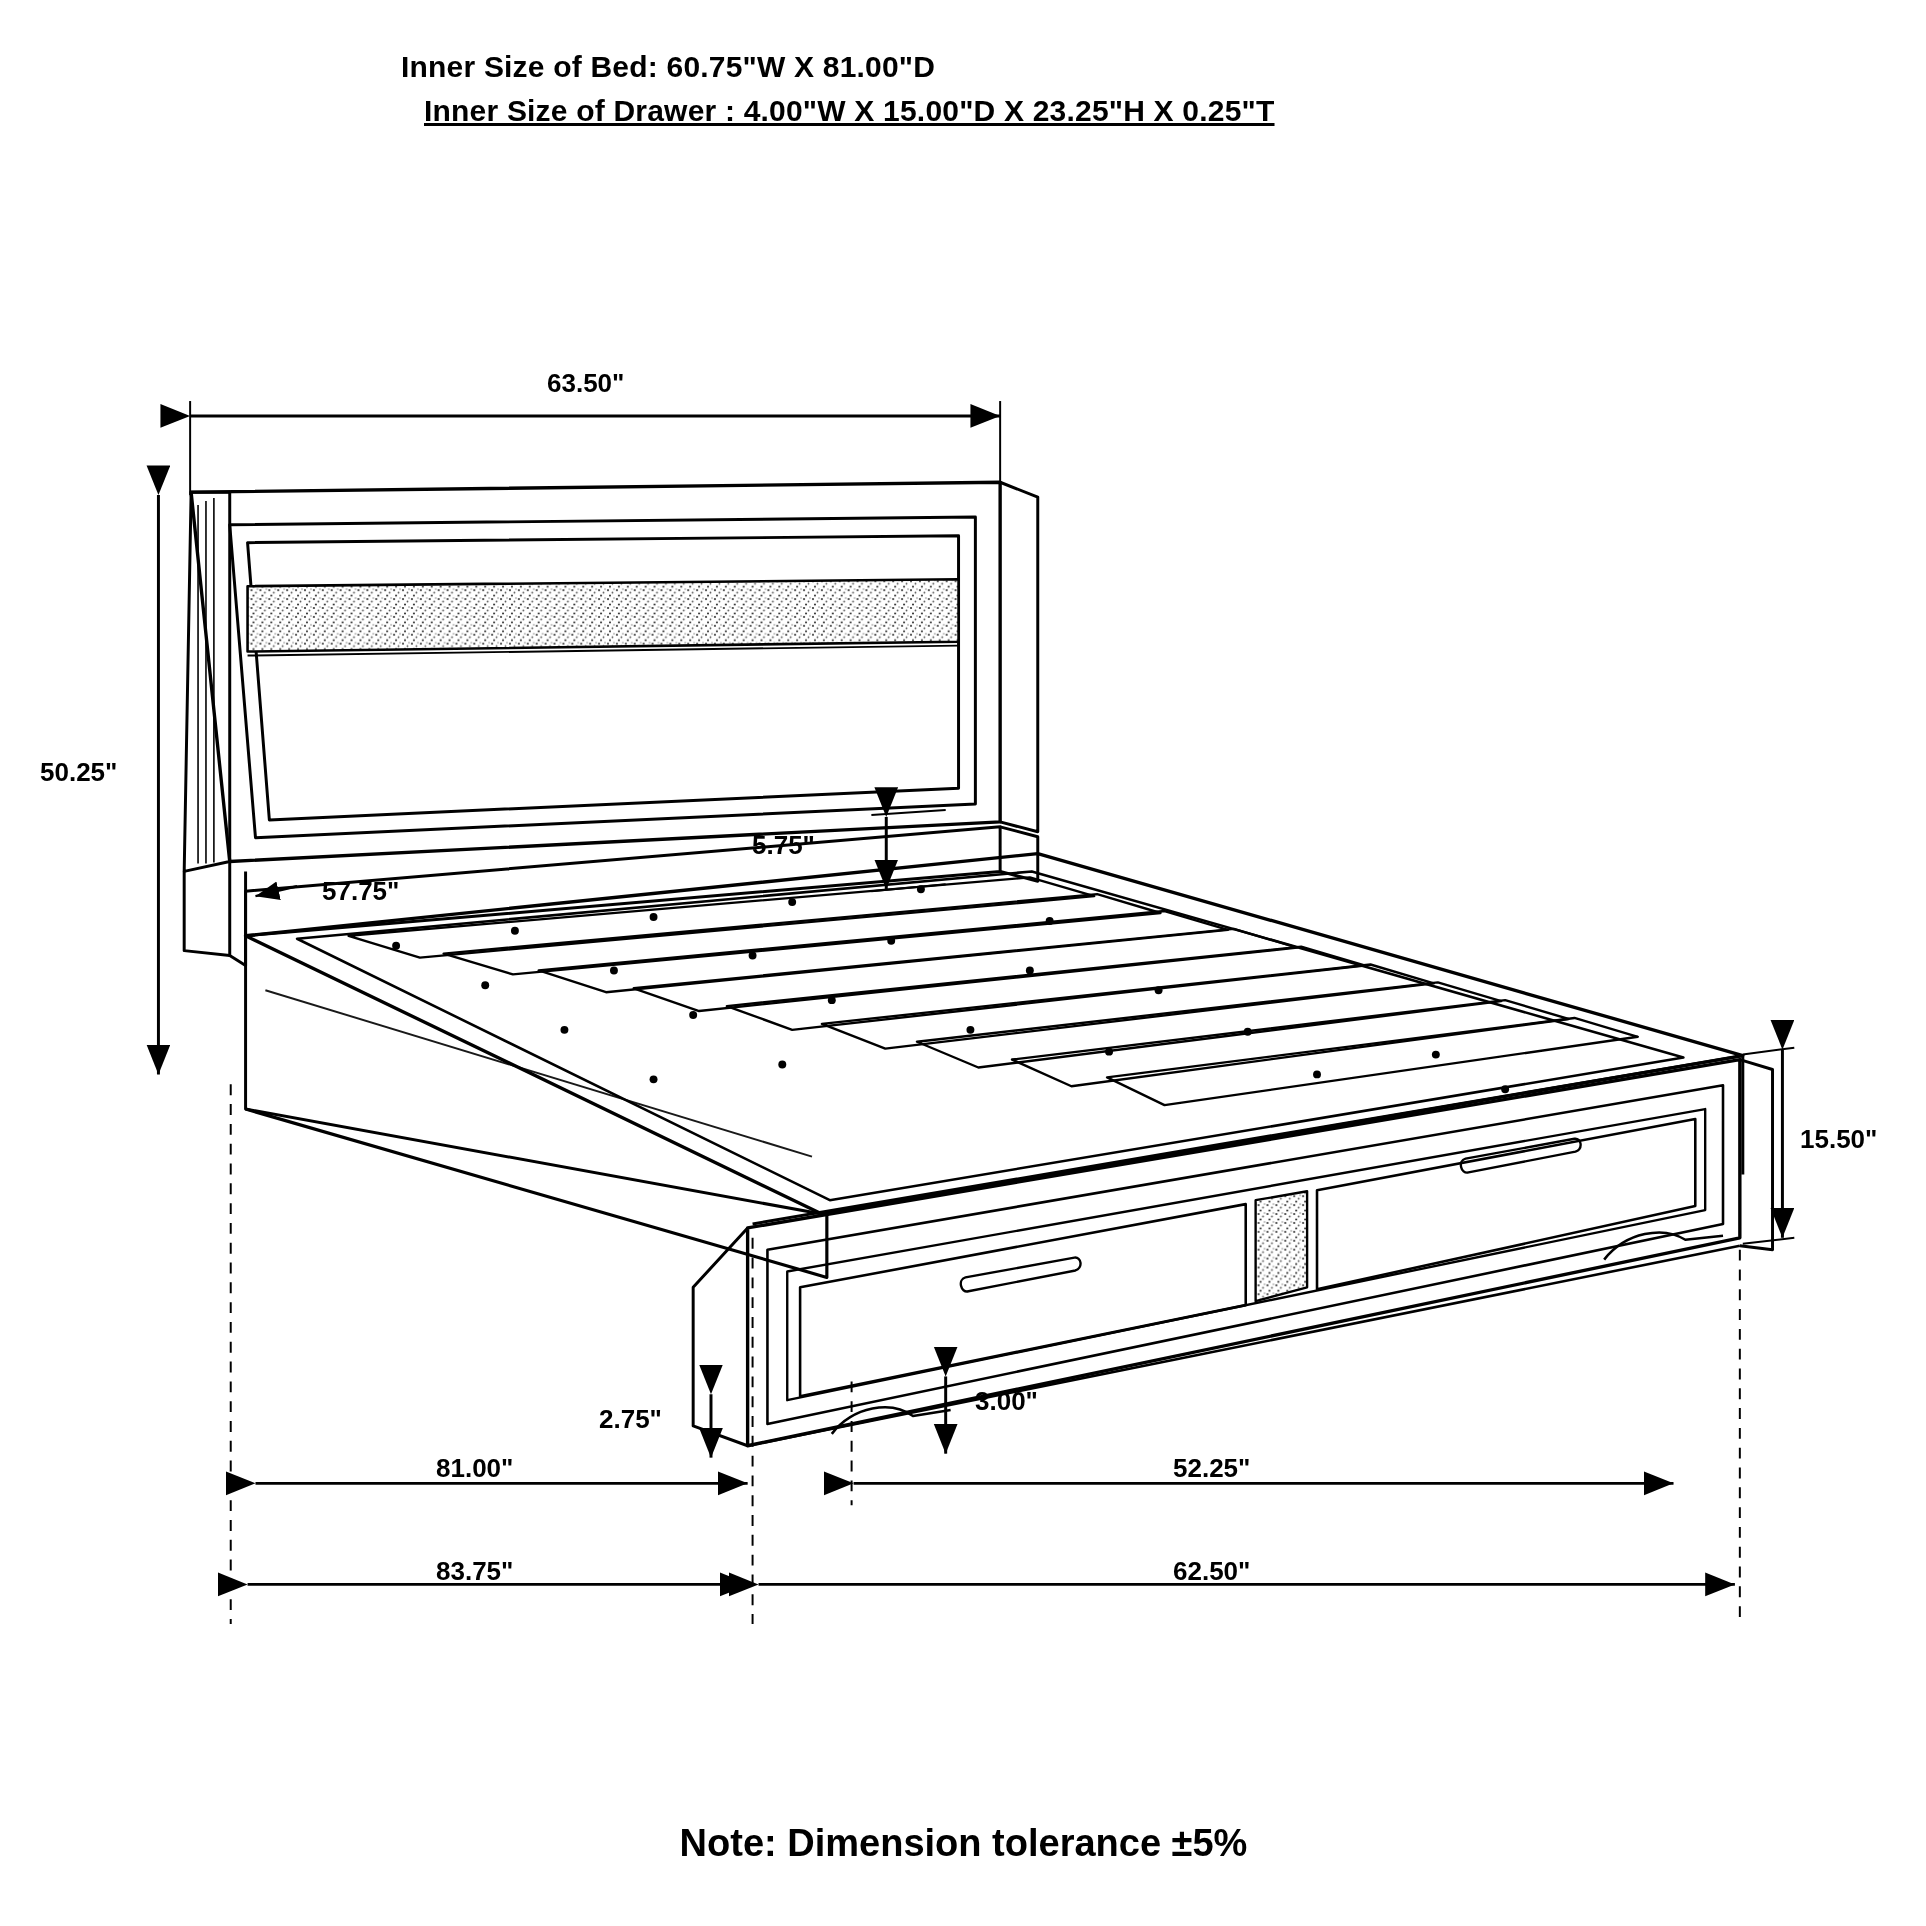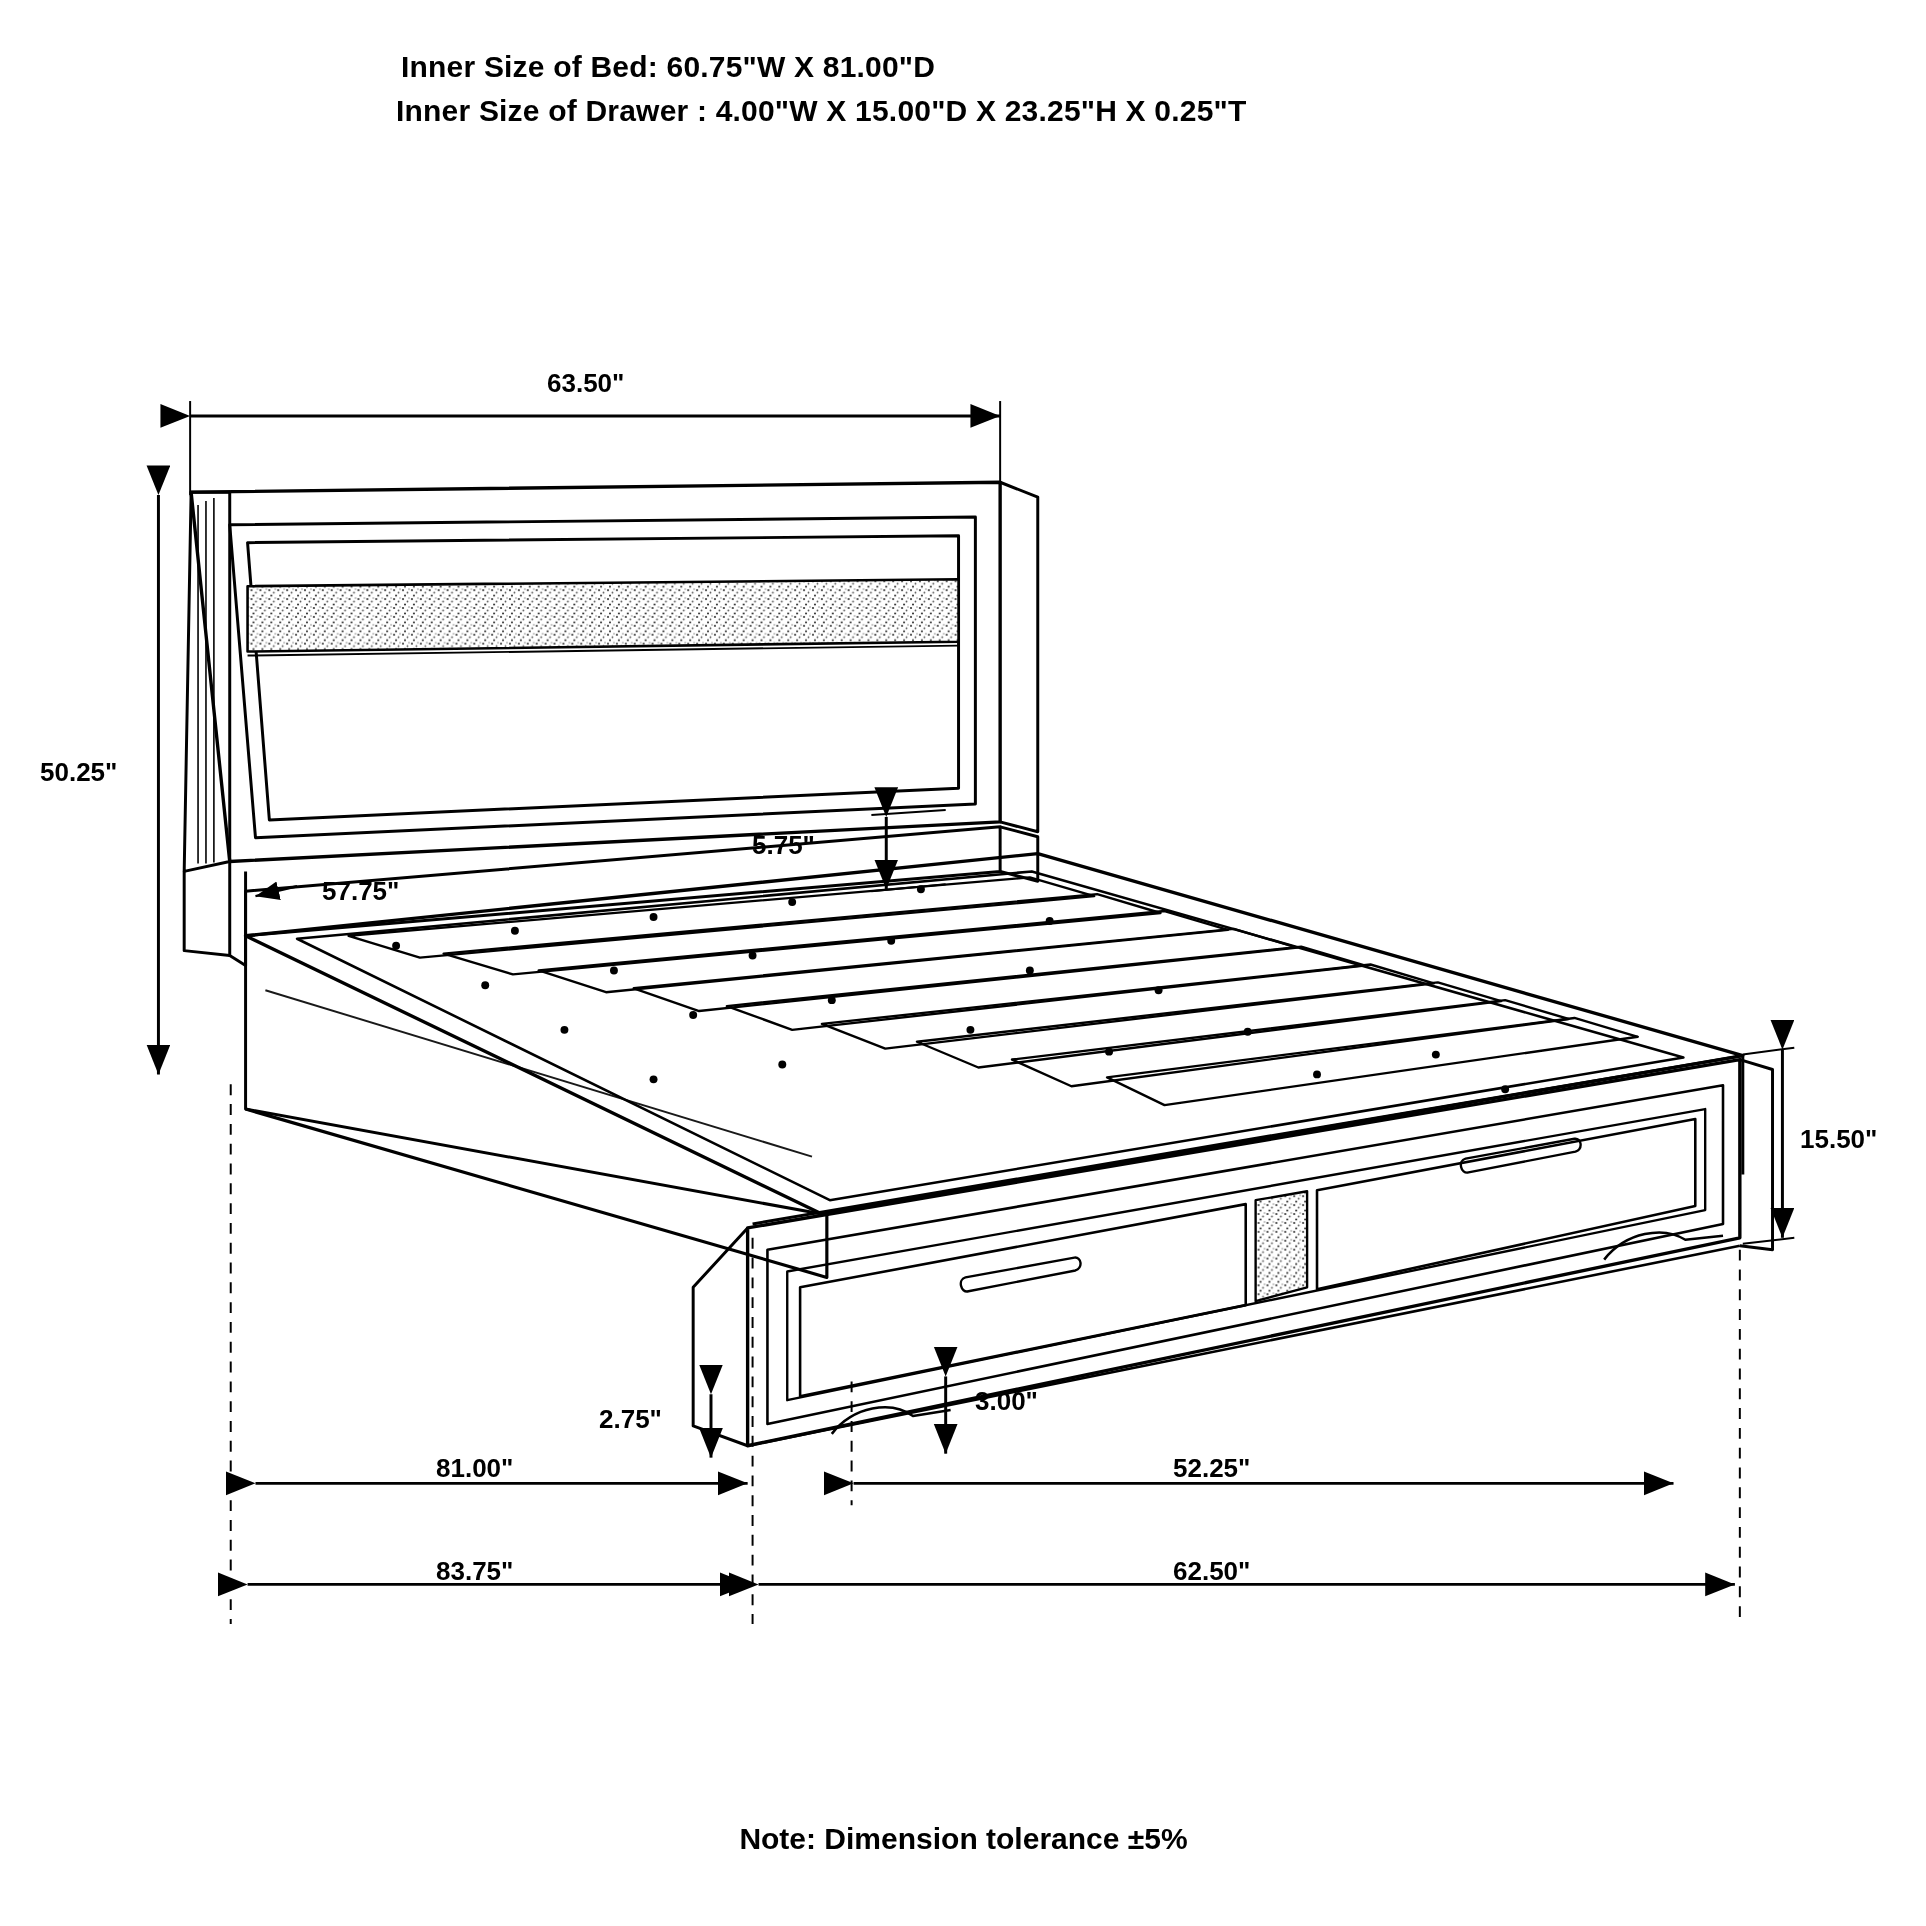--- a/index.html
+++ b/index.html
@@ -1,21 +1,21 @@
 <!DOCTYPE html>
 <html><head>
 <meta charset="utf-8">
 <style>
   html,body{margin:0;padding:0;background:#ffffff;}
   body{width:1927px;height:1927px;position:relative;font-family:"Liberation Sans",sans-serif;color:#000;overflow:hidden;}
   #stage{position:absolute;left:0;top:0;width:1927px;height:1927px;}
   .hdr{position:absolute;font-weight:bold;font-size:30px;letter-spacing:0.2px;white-space:nowrap;}
   #hdr1{left:401px;top:50px;}
-  #hdr2{left:396px;top:94px;}
-  #note{position:absolute;left:0;right:0;top:1822px;text-align:center;font-weight:bold;font-size:30px;}
+  #hdr2{left:424px;top:94px;text-decoration:underline;}
+  #note{position:absolute;left:0;right:0;top:1822px;text-align:center;font-weight:bold;font-size:38px;}
   .dim{position:absolute;font-weight:bold;font-size:26px;white-space:nowrap;}
   svg{position:absolute;left:0;top:0;width:1927px;height:1927px;}
 </style>
 </head>
 <body>
 
 <div id="stage">
 
   <div class="hdr" id="hdr1">Inner Size of Bed: 60.75"W X 81.00"D</div>
   <div class="hdr" id="hdr2">Inner Size of Drawer : 4.00"W X 15.00"D X 23.25"H X 0.25"T</div>

